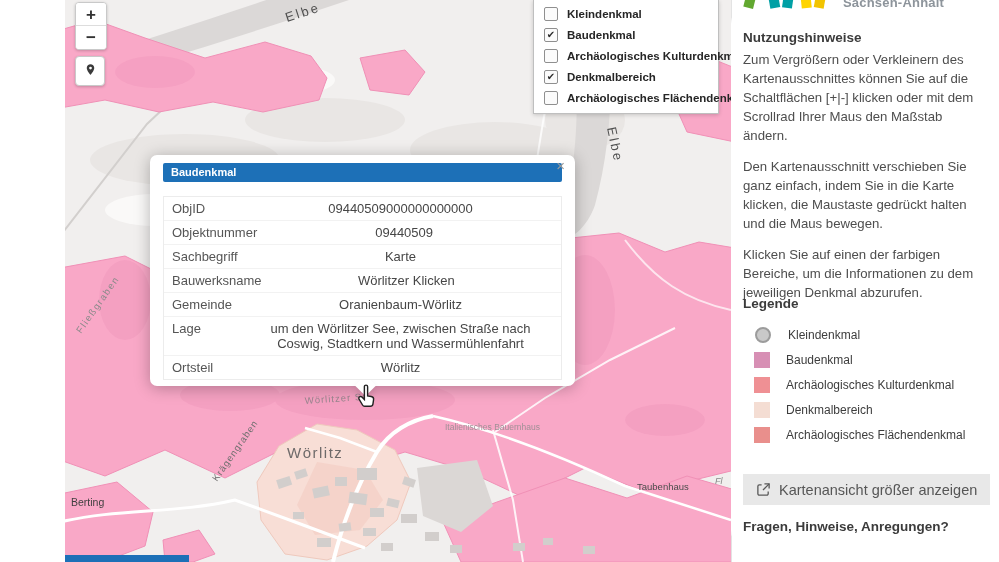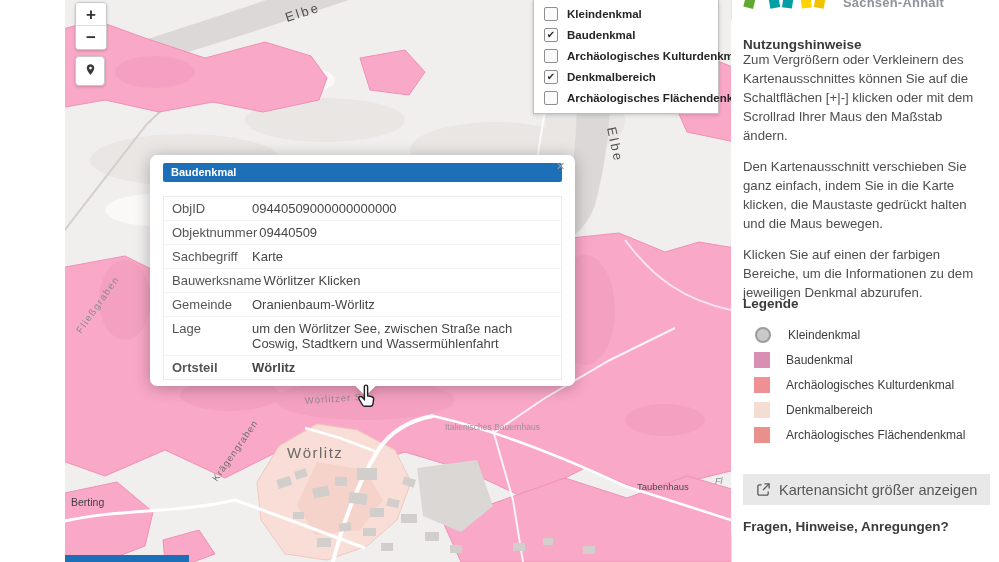--- a/index.html
+++ b/index.html
@@ -28,23 +28,23 @@
   .popup{position:absolute;left:85px;top:155px;width:425px;height:231px;background:#fff;
          border-radius:7px;box-shadow:0 2px 16px rgba(0,0,0,.28);}
   .popup::after{content:"";position:absolute;left:208px;bottom:-7px;width:15px;height:15px;
          background:#fff;transform:rotate(45deg);box-shadow:3px 3px 6px rgba(0,0,0,.10);}
   .pclose{position:absolute;right:3px;top:0;border:0;background:none;font-size:15px;color:#9a9a9a;
          cursor:pointer;padding:2px 7px;font-family:inherit;}
   .ph{margin:8px 13px 0;height:19px;background:#1d70b7;border-radius:2px;color:#fff;font-size:11px;
       font-weight:700;line-height:19px;padding-left:8px;}
   .ptable{margin:14px 13px 0;border:1px solid #ececec;background:#fff;position:relative;z-index:2;}
   .prow{display:flex;border-bottom:1px solid #f2f2f2;font-size:13px;line-height:15px;}
-  .prow:last-child{border-bottom:0;font-weight:bold;}
+  .prow:last-child{border-bottom:0;}
   .plabel{flex:0 0 78px;padding:4px 0 4px 8px;color:#555;}
-  .pvalue{flex:1;padding:4px 12px 4px 2px;color:#464646;max-width:300px;}
+  .pvalue{flex:1;padding:4px 12px 4px 2px;color:#464646;max-width:300px;text-align:center;}
   .cursor{position:absolute;left:288px;top:384px;width:26px;height:26px;z-index:9;}
   .bluebar{position:absolute;left:0;top:555px;width:124px;height:7px;background:#1d70b7;}
   
   .sidebar{position:absolute;left:731px;top:0;width:268px;height:554px;background:#fff;border-radius:24px;}
   .logo{position:absolute;left:12px;top:0;height:16px;width:240px;}
   .logo .mark{position:absolute;top:-7px;width:10px;height:15px;}
   .logo-text{position:absolute;left:100px;top:-5px;font-size:13px;font-weight:600;color:#8d949b;letter-spacing:.2px;}
   .sb-h{position:absolute;left:12px;font-size:13.5px;font-weight:700;color:#3b3b3b;}
   .paras{position:absolute;left:12px;top:50px;width:241px;}
   .sb-p{font-size:13.2px;line-height:19px;color:#4e4e4e;margin:0 0 12px;}
@@ -236,21 +236,21 @@
 
 <div class="sidebar">
   <div class="logo">
     <span class="mark" style="left:2px;background:#62a830;transform:rotate(14deg);"></span>
     <span class="mark" style="left:26px;background:#00a0a5;transform:rotate(-10deg);"></span>
     <span class="mark" style="left:40px;background:#00a0a5;transform:rotate(8deg);"></span>
     <span class="mark" style="left:58px;background:#ffd400;transform:rotate(-6deg);"></span>
     <span class="mark" style="left:72px;background:#f2c400;transform:rotate(10deg);"></span>
     <span class="logo-text">Sachsen-Anhalt</span>
   </div>
-  <div class="sb-h" style="top:37px;">Nutzungshinweise</div>
+  <div class="sb-h" style="top:30px;">Nutzungshinweise</div>
   <div class="paras" id="usageParas">
       <p class="sb-p">Zum Vergrößern oder Verkleinern des Kartenausschnittes können Sie auf die Schaltflächen [+|-] klicken oder mit dem Scrollrad Ihrer Maus den Maßstab ändern.</p>
       <p class="sb-p">Den Kartenausschnitt verschieben Sie ganz einfach, indem Sie in die Karte klicken, die Maustaste gedrückt halten und die Maus bewegen.</p>
       <p class="sb-p">Klicken Sie auf einen der farbigen Bereiche, um die Informationen zu dem jeweiligen Denkmal abzurufen.</p>
     </div>
   <div class="sb-h" style="top:296px;">Legende</div>
   <div class="legend" id="legendList">
       <div class="lg-row">
         <span class="lg-sw circle" style="background: rgb(201, 201, 201);"></span>
         <span class="lg-label">Kleindenkmal</span>

